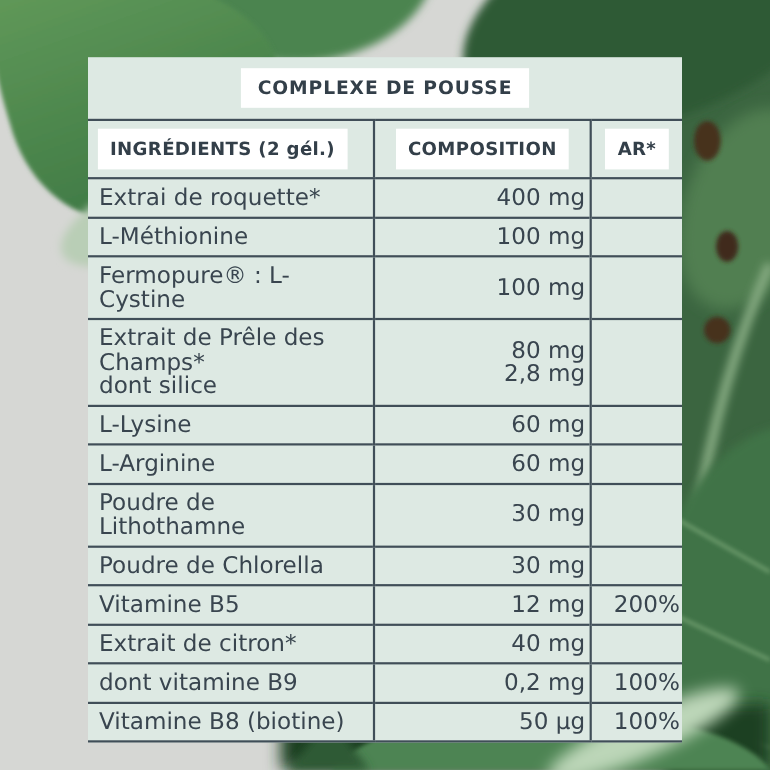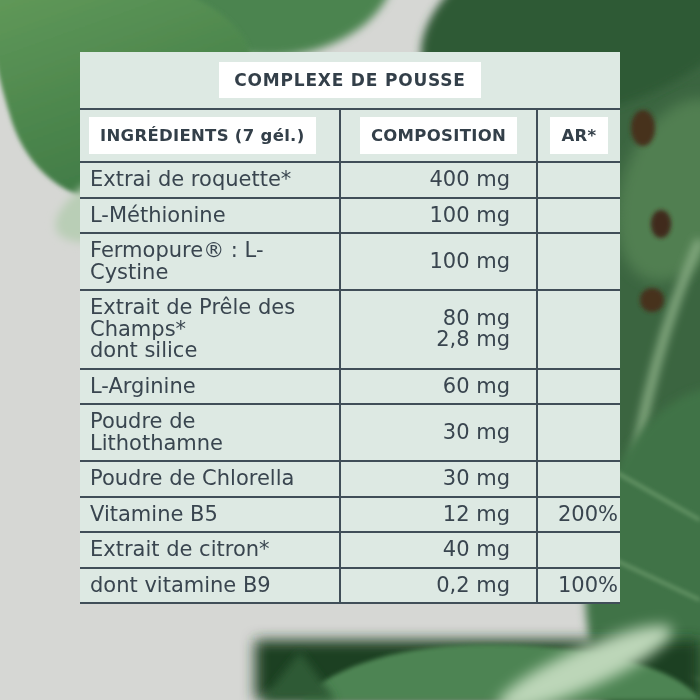--- a/index.html
+++ b/index.html
@@ -32,21 +32,21 @@
   th.th-comp,th.th-ar{text-align:center;}
   th.th-comp,td.td-comp{border-left:2px solid #404e58;}
   th.th-ar,td.td-ar{border-left:2px solid #404e58;}
   tbody td{
     border-top:2px solid #404e58;font-size:21px;line-height:21.5px;
     padding:6px 10px;vertical-align:middle;white-space:pre-line;
     color:#39454f;
   }
   tbody tr:last-child td{border-bottom:2px solid #404e58;}
   td.td-ing{text-align:left;}
-  td.td-comp{text-align:right;padding-right:26px;}
+  td.td-comp{text-align:right;padding-right:4px;}
   td.td-ar{text-align:right;padding-left:20px;padding-right:3px;}
 </style>
 </head>
 <body>
 
 <div class="scene">
 
   <svg class="bg" viewBox="0 0 700 700" aria-hidden="true">
     <defs>
       <filter id="b2" x="-40%" y="-40%" width="180%" height="180%">
@@ -92,21 +92,21 @@
     </div>
     <table class="ing">
       <colgroup>
           <col class="c1">
           <col class="c2">
           <col class="c3">
         </colgroup>
       <thead>
         <tr>
           <th class="th-ing">
-            <span class="chip">INGRÉDIENTS (7 gél.)</span>
+            <span class="chip">INGRÉDIENTS (2 gél.)</span>
           </th>
           <th class="th-comp">
             <span class="chip">COMPOSITION</span>
           </th>
           <th class="th-ar">
             <span class="chip">AR*</span>
           </th>
         </tr>
       </thead>
       <tbody id="rows">
@@ -126,20 +126,25 @@
             <td class="td-ar"></td>
           </tr>
           <tr>
             <td class="td-ing">Extrait de Prêle des Champs*
 dont silice</td>
             <td class="td-comp">80 mg
 2,8 mg</td>
             <td class="td-ar"></td>
           </tr>
           <tr>
+            <td class="td-ing">L-Lysine</td>
+            <td class="td-comp">60 mg</td>
+            <td class="td-ar"></td>
+          </tr>
+          <tr>
             <td class="td-ing">L-Arginine</td>
             <td class="td-comp">60 mg</td>
             <td class="td-ar"></td>
           </tr>
           <tr>
             <td class="td-ing">Poudre de Lithothamne</td>
             <td class="td-comp">30 mg</td>
             <td class="td-ar"></td>
           </tr>
           <tr>
@@ -155,16 +160,21 @@
           <tr>
             <td class="td-ing">Extrait de citron*</td>
             <td class="td-comp">40 mg</td>
             <td class="td-ar"></td>
           </tr>
           <tr>
             <td class="td-ing">dont vitamine B9</td>
             <td class="td-comp">0,2 mg</td>
             <td class="td-ar">100%</td>
           </tr>
+          <tr>
+            <td class="td-ing">Vitamine B8 (biotine)</td>
+            <td class="td-comp">50 µg</td>
+            <td class="td-ar">100%</td>
+          </tr>
         </tbody>
     </table>
   </div>
 </div>
 
 </body></html>

